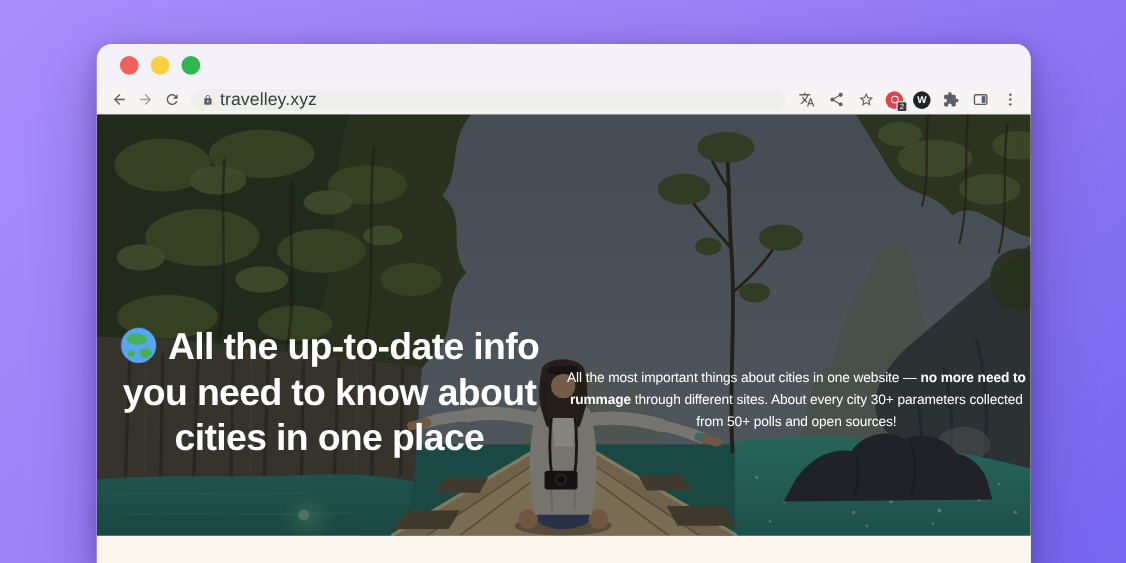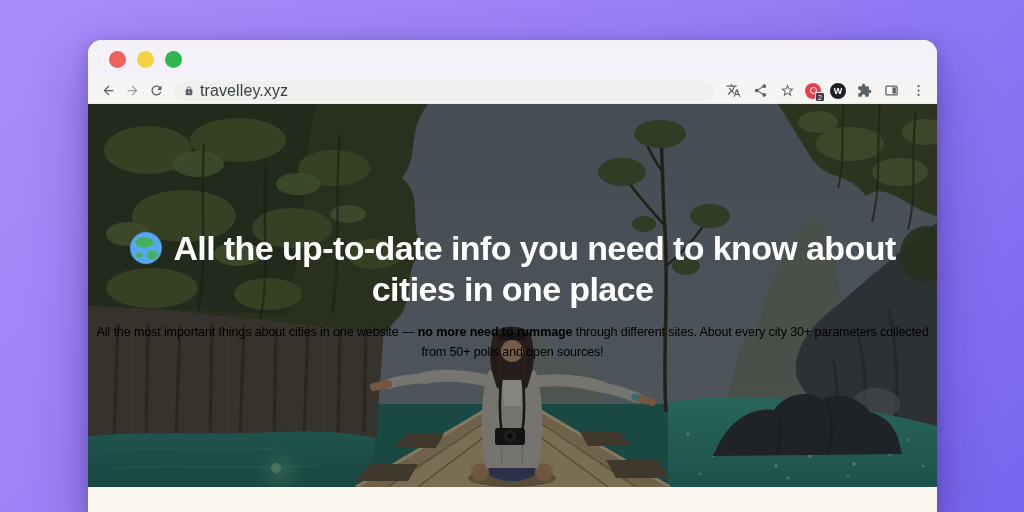--- a/index.html
+++ b/index.html
@@ -51,30 +51,30 @@
     background:#3a3d42; color:#fff; font-size:7px; line-height:10px; text-align:center;
     border-radius:2px; border:1.5px solid #f6f5f3; padding:0 1px;
   }
   .ext-dark{ background:#202124; color:#fff; font-size:9px; font-weight:bold; }
   
   .viewport{ flex:1; position:relative; background:#faf6ee; display:flex; flex-direction:column; }
   .hero{ position:relative; height:383px; flex:none; background:#7b8694; overflow:hidden; }
   .scene{ position:absolute; inset:0; display:block; }
   .shade{ position:absolute; inset:0; background:rgba(6,8,11,.45); }
   .hero-content{
-    position:absolute; inset:0; z-index:2; display:flex; flex-direction:column;
+    position:absolute; inset:0; z-index:2; display:flex; flex-direction:row;
     align-items:center; padding-top:124px; text-align:center;
   }
   .title{
     width:840px; color:#fff; font-size:34px; line-height:1.22; font-weight:700;
     letter-spacing:-.6px;
   }
   .globe{ display:inline-block; width:34px; height:34px; vertical-align:-5px; margin-right:10px; }
   .subtitle{
-    margin-top:11px; width:846px; color:#000000; font-size:12.5px; line-height:1.62;
+    margin-top:11px; width:846px; color:#ffffff; font-size:12.5px; line-height:1.62;
     letter-spacing:-.1px; font-weight:400;
   }
   .subtitle b{ font-weight:700; }
   .next-section{ flex:1; background:#faf6ee; }
 </style>
 </head>
 <body>
 
 <div class="window">
 

